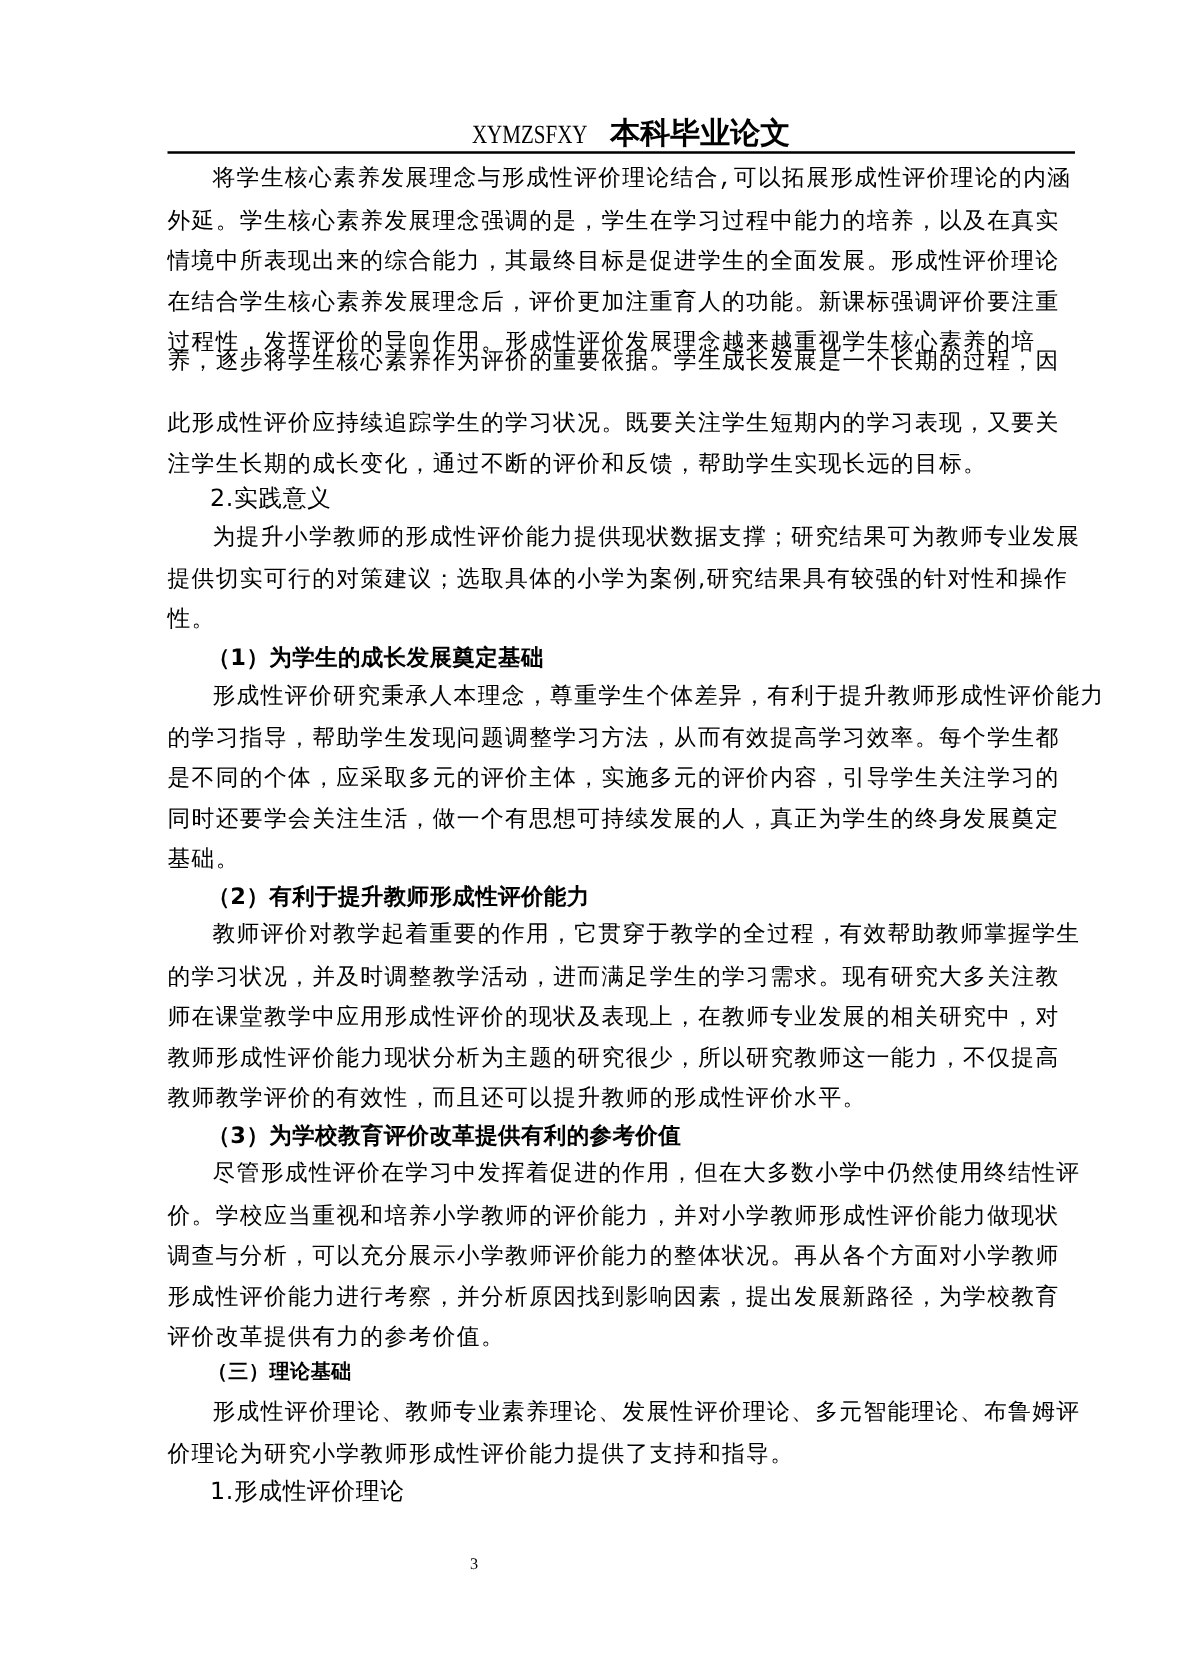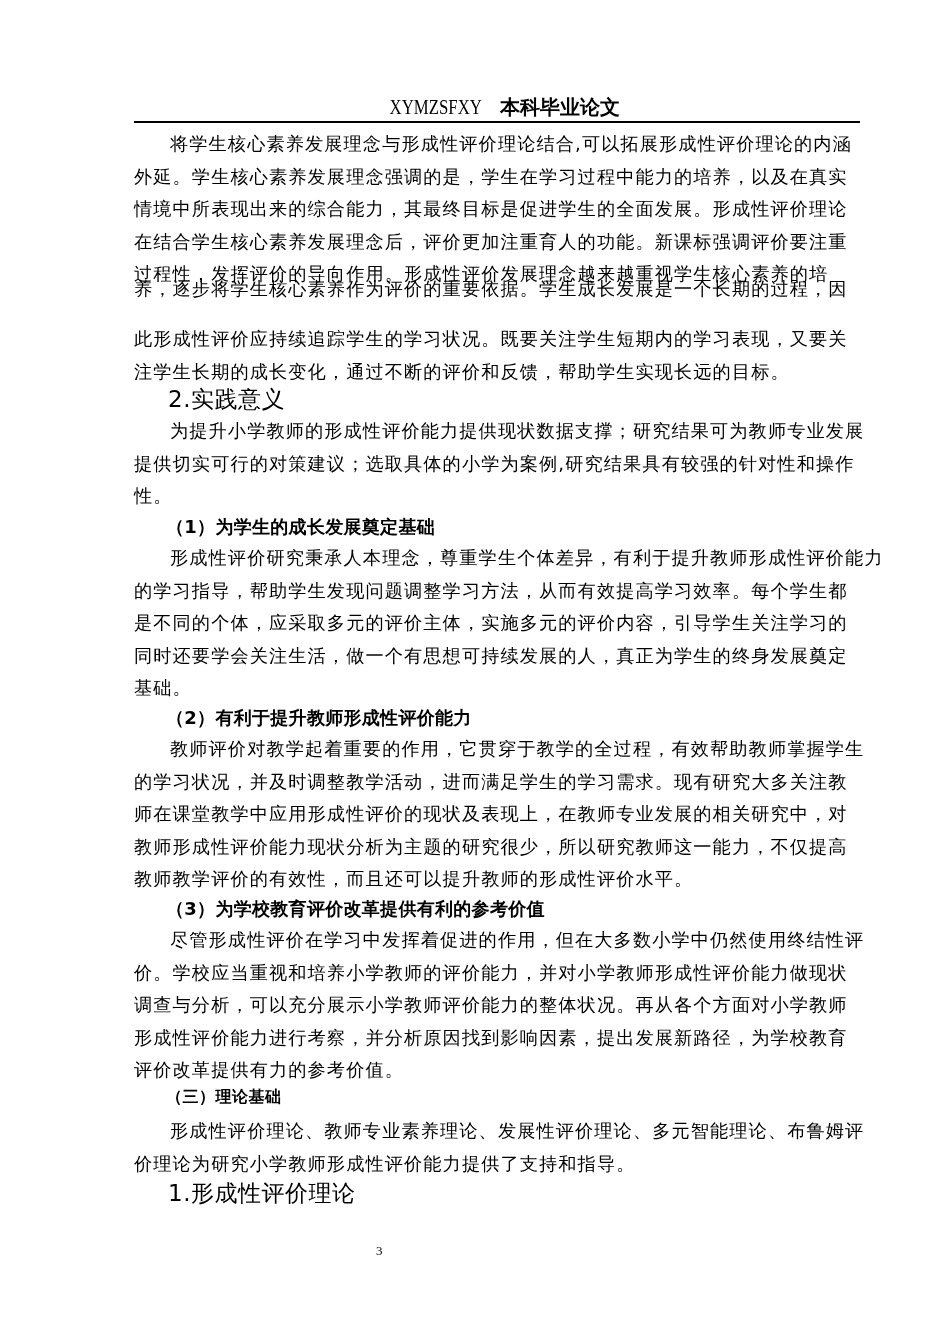--- a/index.html
+++ b/index.html
@@ -1,26 +1,26 @@
 <!DOCTYPE html>
 <html><head>
 <meta charset="utf-8">
 <style>
   html, body { margin:0; padding:0; background:#ffffff; }
   body { width:950px; height:1344px; position:relative; overflow:hidden;
          font-family:"DejaVu Serif", "Liberation Serif", serif; color:#000; }
   .header { position:absolute; left:138px; top:94px; width:722px; text-align:center;
             font-size:21px; line-height:26px; }
   .header .latin { font-family:"Liberation Serif", serif; letter-spacing:0; transform:scaleX(0.8); display:inline-block; }
-  .header .cn { font-family:Liberation Mono, monospace; font-weight:bold; font-size:20px; }
+  .header .cn { font-family:Liberation Mono, monospace; font-weight:bold; font-size:24px; }
   .rule { position:absolute; left:134px; top:121px; width:726px; height:0; border-top:2px solid #000; }
   .line { position:absolute; left:134px; width:724px; font-size:18.2px; line-height:22px;
           white-space:nowrap; letter-spacing:1.1px; font-family:"DejaVu Sans", sans-serif; }
-  .ind { left:170px; }
-  .h2 { position:absolute; left:168px; font-size:23px; line-height:24px; white-space:nowrap;
+  .ind { left:170px;font-family:Liberation Mono, monospace; }
+  .h2 { position:absolute; left:168px; font-size:19px; line-height:24px; white-space:nowrap;
         font-family:"DejaVu Sans", sans-serif; letter-spacing:0.5px; }
   .h3 { position:absolute; left:166px; font-size:18px; line-height:22px; white-space:nowrap;
         font-family:"DejaVu Sans", sans-serif; font-weight:bold; letter-spacing:0.3px; }
   .h1 { position:absolute; left:166px; font-size:16px; line-height:28px; white-space:nowrap;
         font-family:"DejaVu Sans", sans-serif; font-weight:bold; letter-spacing:0.5px; }
   .pagenum { position:absolute; left:376px; top:1243px; font-size:13px; font-family:"Liberation Serif", serif; }
 </style>
 </head>
 <body>
 

